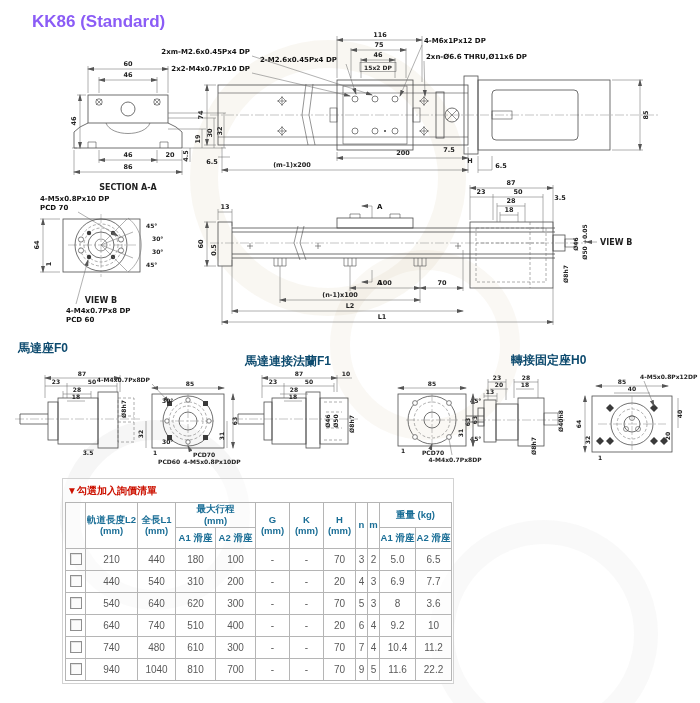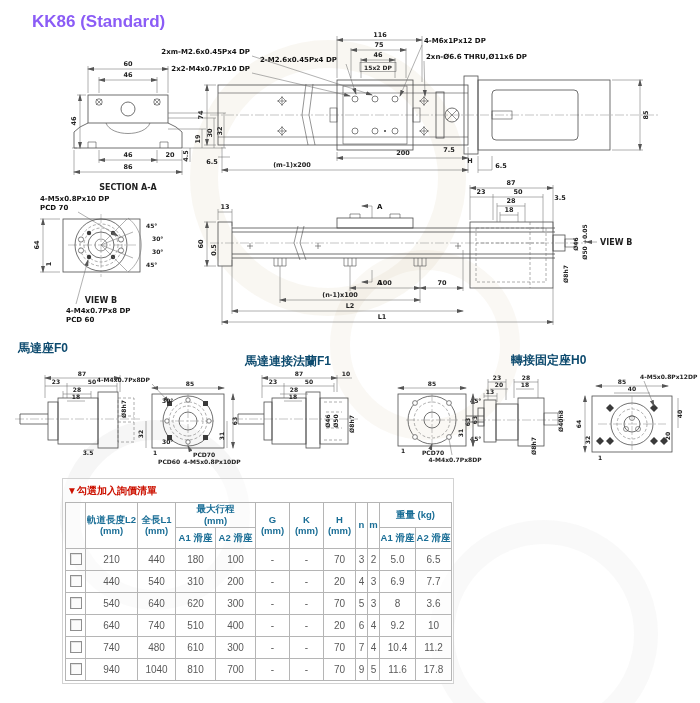--- a/index.html
+++ b/index.html
@@ -566,17 +566,17 @@
         <td>940</td>
           <td>1040</td>
         <td>810</td>
           <td>700</td>
         <td>-</td>
           <td>-</td>
         <td>70</td>
           <td>9</td>
         <td>5</td>
           <td>11.6</td>
-        <td>17.8</td>
+        <td>22.2</td>
       </tr>
     </tbody>
   </table>
 </div>
 
 </body></html>

